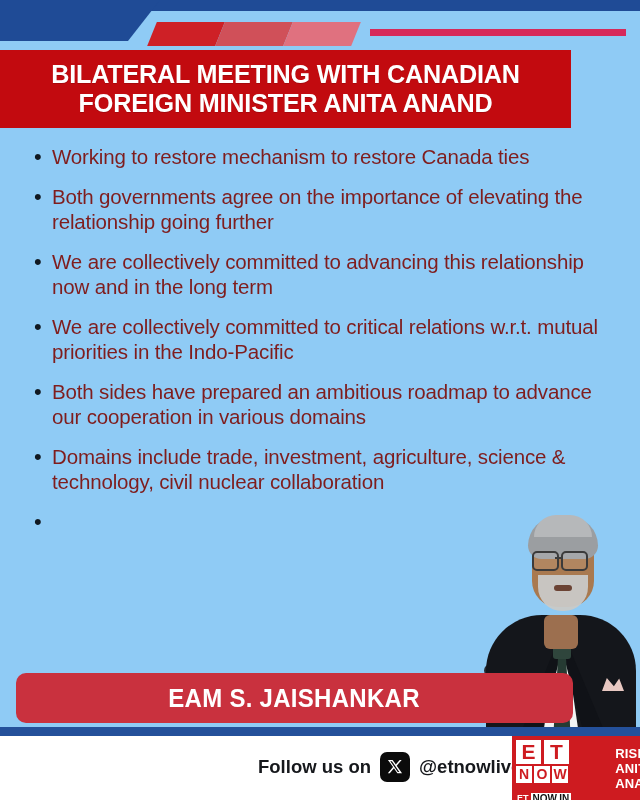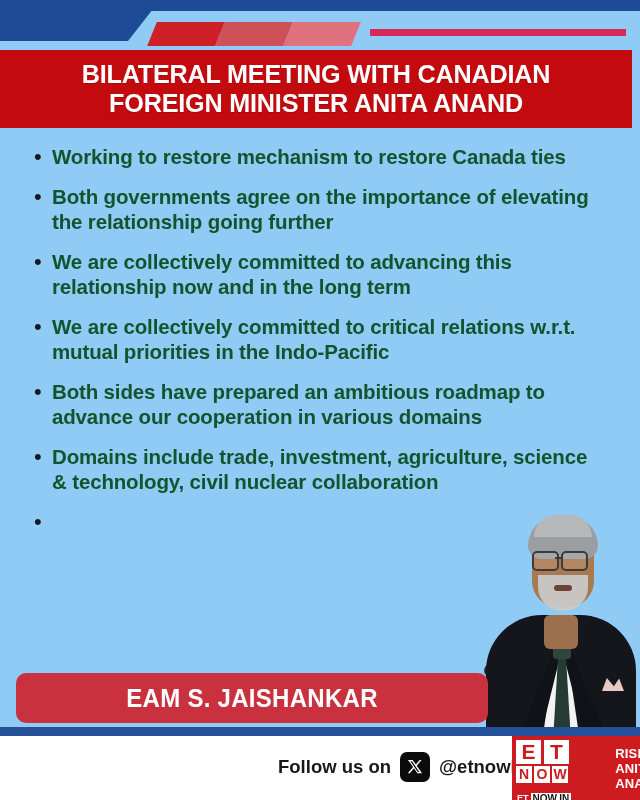--- a/index.html
+++ b/index.html
@@ -59,21 +59,21 @@
     top: 29px;
     width: 256px;
     height: 7px;
     background: #D6295A;
   }
 
   
   .headline-banner {
     position: absolute;
     left: 0; top: 50px;
-    width: 632px;
+    width: 571px;
     height: 78px;
     background: #C20A0F;
     display: flex;
     align-items: center;
     justify-content: center;
     box-sizing: border-box;
     padding: 0 14px;
   }
   .headline-text {
     color: #ffffff;
@@ -104,23 +104,23 @@
   .bullet-dot {
     flex: 0 0 auto;
     width: 18px;
     color: #101821;
     font-size: 22px;
     line-height: 25px;
     text-align: left;
   }
   .bullet-text {
     flex: 1 1 auto;
-    color: #14532d;
-    font-family: "Liberation Sans Narrow", "Liberation Sans", sans-serif;
-    font-weight: bold;
+    color: #7f1d1d;
+    font-family: "Liberation Sans Narrow", "Liberation Sans", sans-serif;
+    font-weight: normal;
     font-size: 20.5px;
     line-height: 25px;
     letter-spacing: -0.15px;
   }
   .bullet-row.narrow .bullet-text { max-width: 430px; }
 
   
   .photo {
     position: absolute;
     right: 0;
@@ -251,21 +251,21 @@
     width: 16px; height: 13px;
     background: #26292f;
     border-radius: 7px;
   }
 
   
   .name-banner {
     position: absolute;
     left: 16px;
     top: 673px;
-    width: 472px;
+    width: 557px;
     height: 50px;
     background: #C9313E;
     border-radius: 10px;
     display: flex;
     align-items: center;
     justify-content: center;
     z-index: 4;
   }
   .name-text {
     color: #ffffff;
@@ -303,21 +303,20 @@
     top: 16px;
     display: flex;
     align-items: center;
     gap: 9px;
   }
   .follow-label {
     color: #16181c;
     font-family: "Liberation Sans Narrow", "Liberation Sans", sans-serif;
     font-weight: bold;
     font-size: 18.5px;
-    margin-left: 20px;
   }
   .x-badge {
     width: 30px; height: 30px;
     background: #0b0b0b;
     border-radius: 7px;
     display: flex;
     align-items: center;
     justify-content: center;
   }
   .handle {

